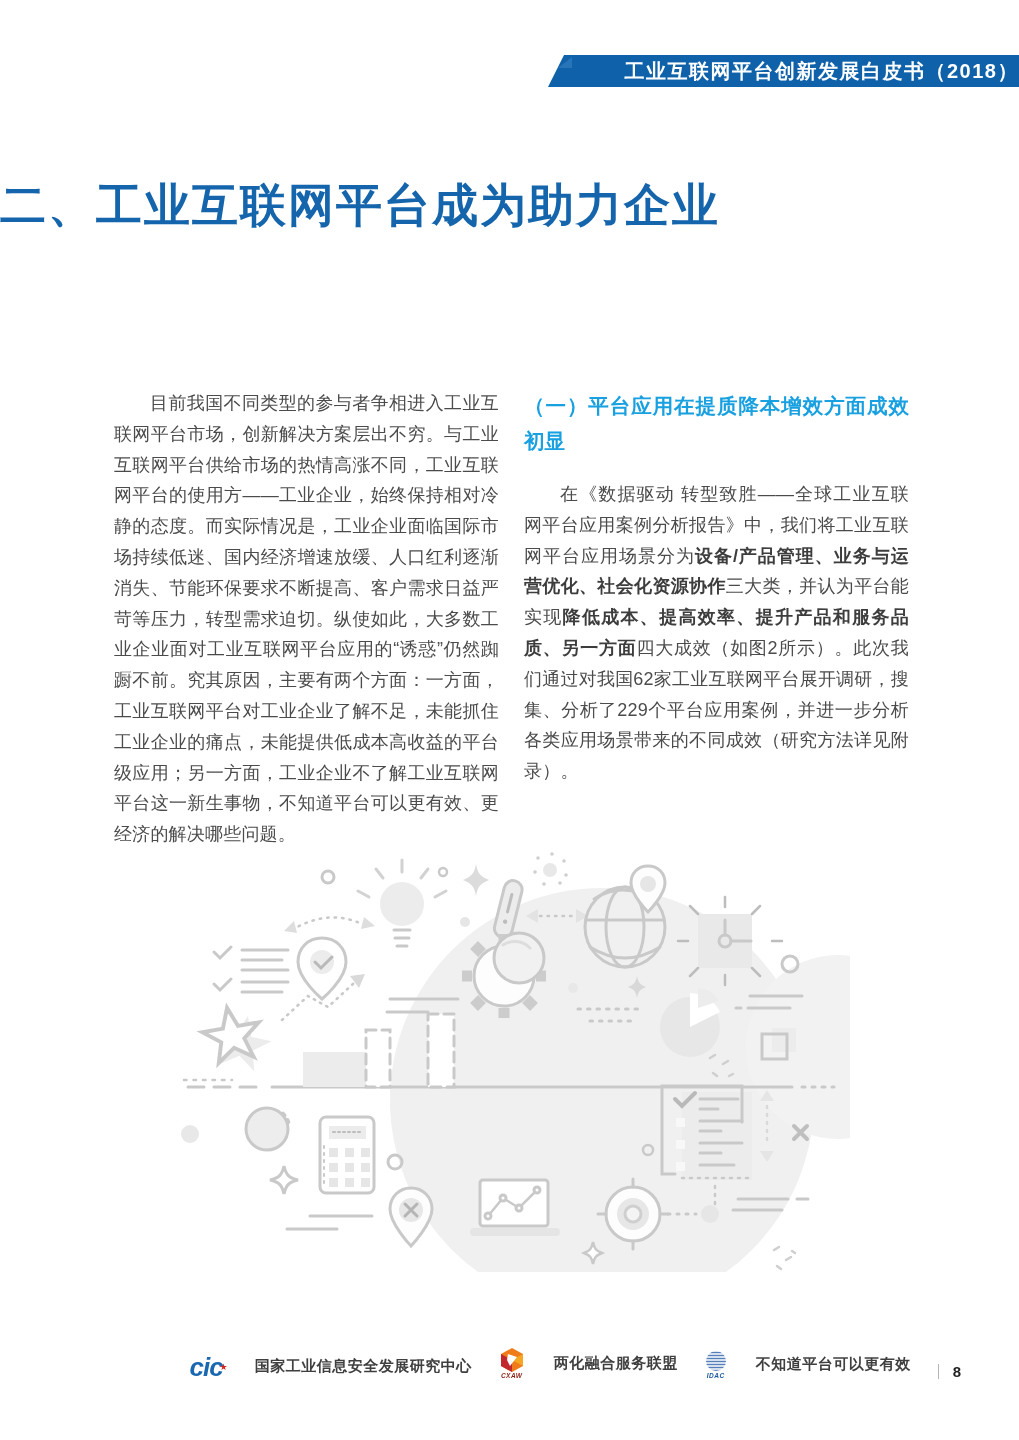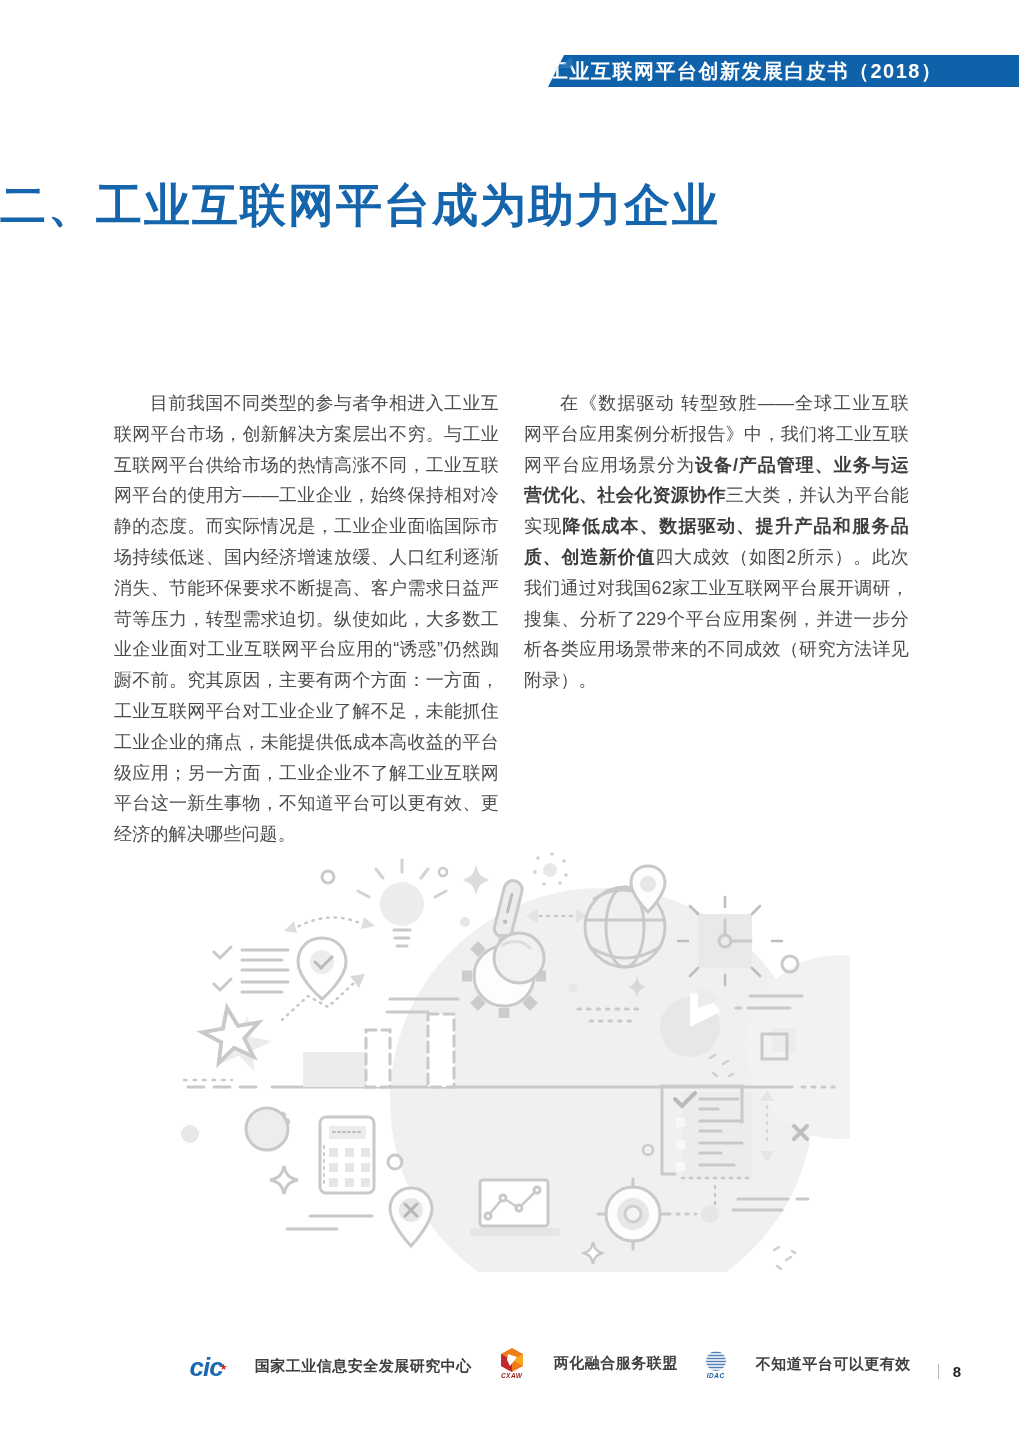--- a/index.html
+++ b/index.html
@@ -13,21 +13,21 @@
   }
   .page { position: relative; width: 1019px; height: 1440px; }
 
   
   .banner {
     position: absolute; top: 55px; right: 0;
     width: 471px; height: 32px;
     background: #0f62a9;
     clip-path: polygon(16px 0, 100% 0, 100% 100%, 0 100%);
     color: #ffffff;
-    display: flex; align-items: center; justify-content: flex-start;
+    display: flex; align-items: center; justify-content: flex-end;
   }
   .banner::before {
     content: ""; position: absolute; left: 10px; top: 2px;
     width: 14px; height: 11px; background: #3c83c4;
     clip-path: polygon(100% 0, 0 100%, 100% 100%);
     opacity: .55;
   }
   .banner-text { font-size: 20px; font-weight: 700; letter-spacing: 1.5px; }
 
   
@@ -97,21 +97,22 @@
 
   <h1 class="title">
     <span class="title-line">二、工业互联网平台成为助力企业</span>
   </h1>
 
   <main class="columns">
     <section class="col">
       <p class="body-text">目前我国不同类型的参与者争相进入工业互联网平台市场，创新解决方案层出不穷。与工业互联网平台供给市场的热情高涨不同，工业互联网平台的使用方——工业企业，始终保持相对冷静的态度。而实际情况是，工业企业面临国际市场持续低迷、国内经济增速放缓、人口红利逐渐消失、节能环保要求不断提高、客户需求日益严苛等压力，转型需求迫切。纵使如此，大多数工业企业面对工业互联网平台应用的“诱惑”仍然踟蹰不前。究其原因，主要有两个方面：一方面，工业互联网平台对工业企业了解不足，未能抓住工业企业的痛点，未能提供低成本高收益的平台级应用；另一方面，工业企业不了解工业互联网平台这一新生事物，不知道平台可以更有效、更经济的解决哪些问题。</p>
     </section>
     <section class="col">
-      <p class="body-text"><span>在《数据驱动 转型致胜——全球工业互联网平台应用案例分析报告》中，我们将工业互联网平台应用场景分为</span><span class="b">设备/产品管理、业务与运营优化、社会化资源协作</span><span>三大类，并认为平台能实现</span><span class="b">降低成本、数据驱动、提升产品和服务品质、创造新价值</span><span>四大成效（如图2所示）。此次我们通过对我国62家工业互联网平台展开调研，搜集、分析了229个平台应用案例，并进一步分析各类应用场景带来的不同成效（研究方法详见附录）。</span></p>
+      <h2 class="subheading">（一）平台应用在提质降本增效方面成效初显</h2>
+      <p class="body-text"><span>在《数据驱动 转型致胜——全球工业互联网平台应用案例分析报告》中，我们将工业互联网平台应用场景分为</span><span class="b">设备/产品管理、业务与运营优化、社会化资源协作</span><span>三大类，并认为平台能实现</span><span class="b">降低成本、提高效率、提升产品和服务品质、另一方面</span><span>四大成效（如图2所示）。此次我们通过对我国62家工业互联网平台展开调研，搜集、分析了229个平台应用案例，并进一步分析各类应用场景带来的不同成效（研究方法详见附录）。</span></p>
     </section>
   </main>
 
   <figure class="illustration">
     <svg viewBox="0 0 680 420" xmlns="http://www.w3.org/2000/svg">
       <g>
         <circle cx="432" cy="248" r="212" fill="#f0f0f0"></circle>
         <circle cx="668" cy="195" r="92" fill="#f2f2f2"></circle>
       </g>
       <g stroke="#c9c9c9" stroke-width="3" fill="none" stroke-linecap="round">

